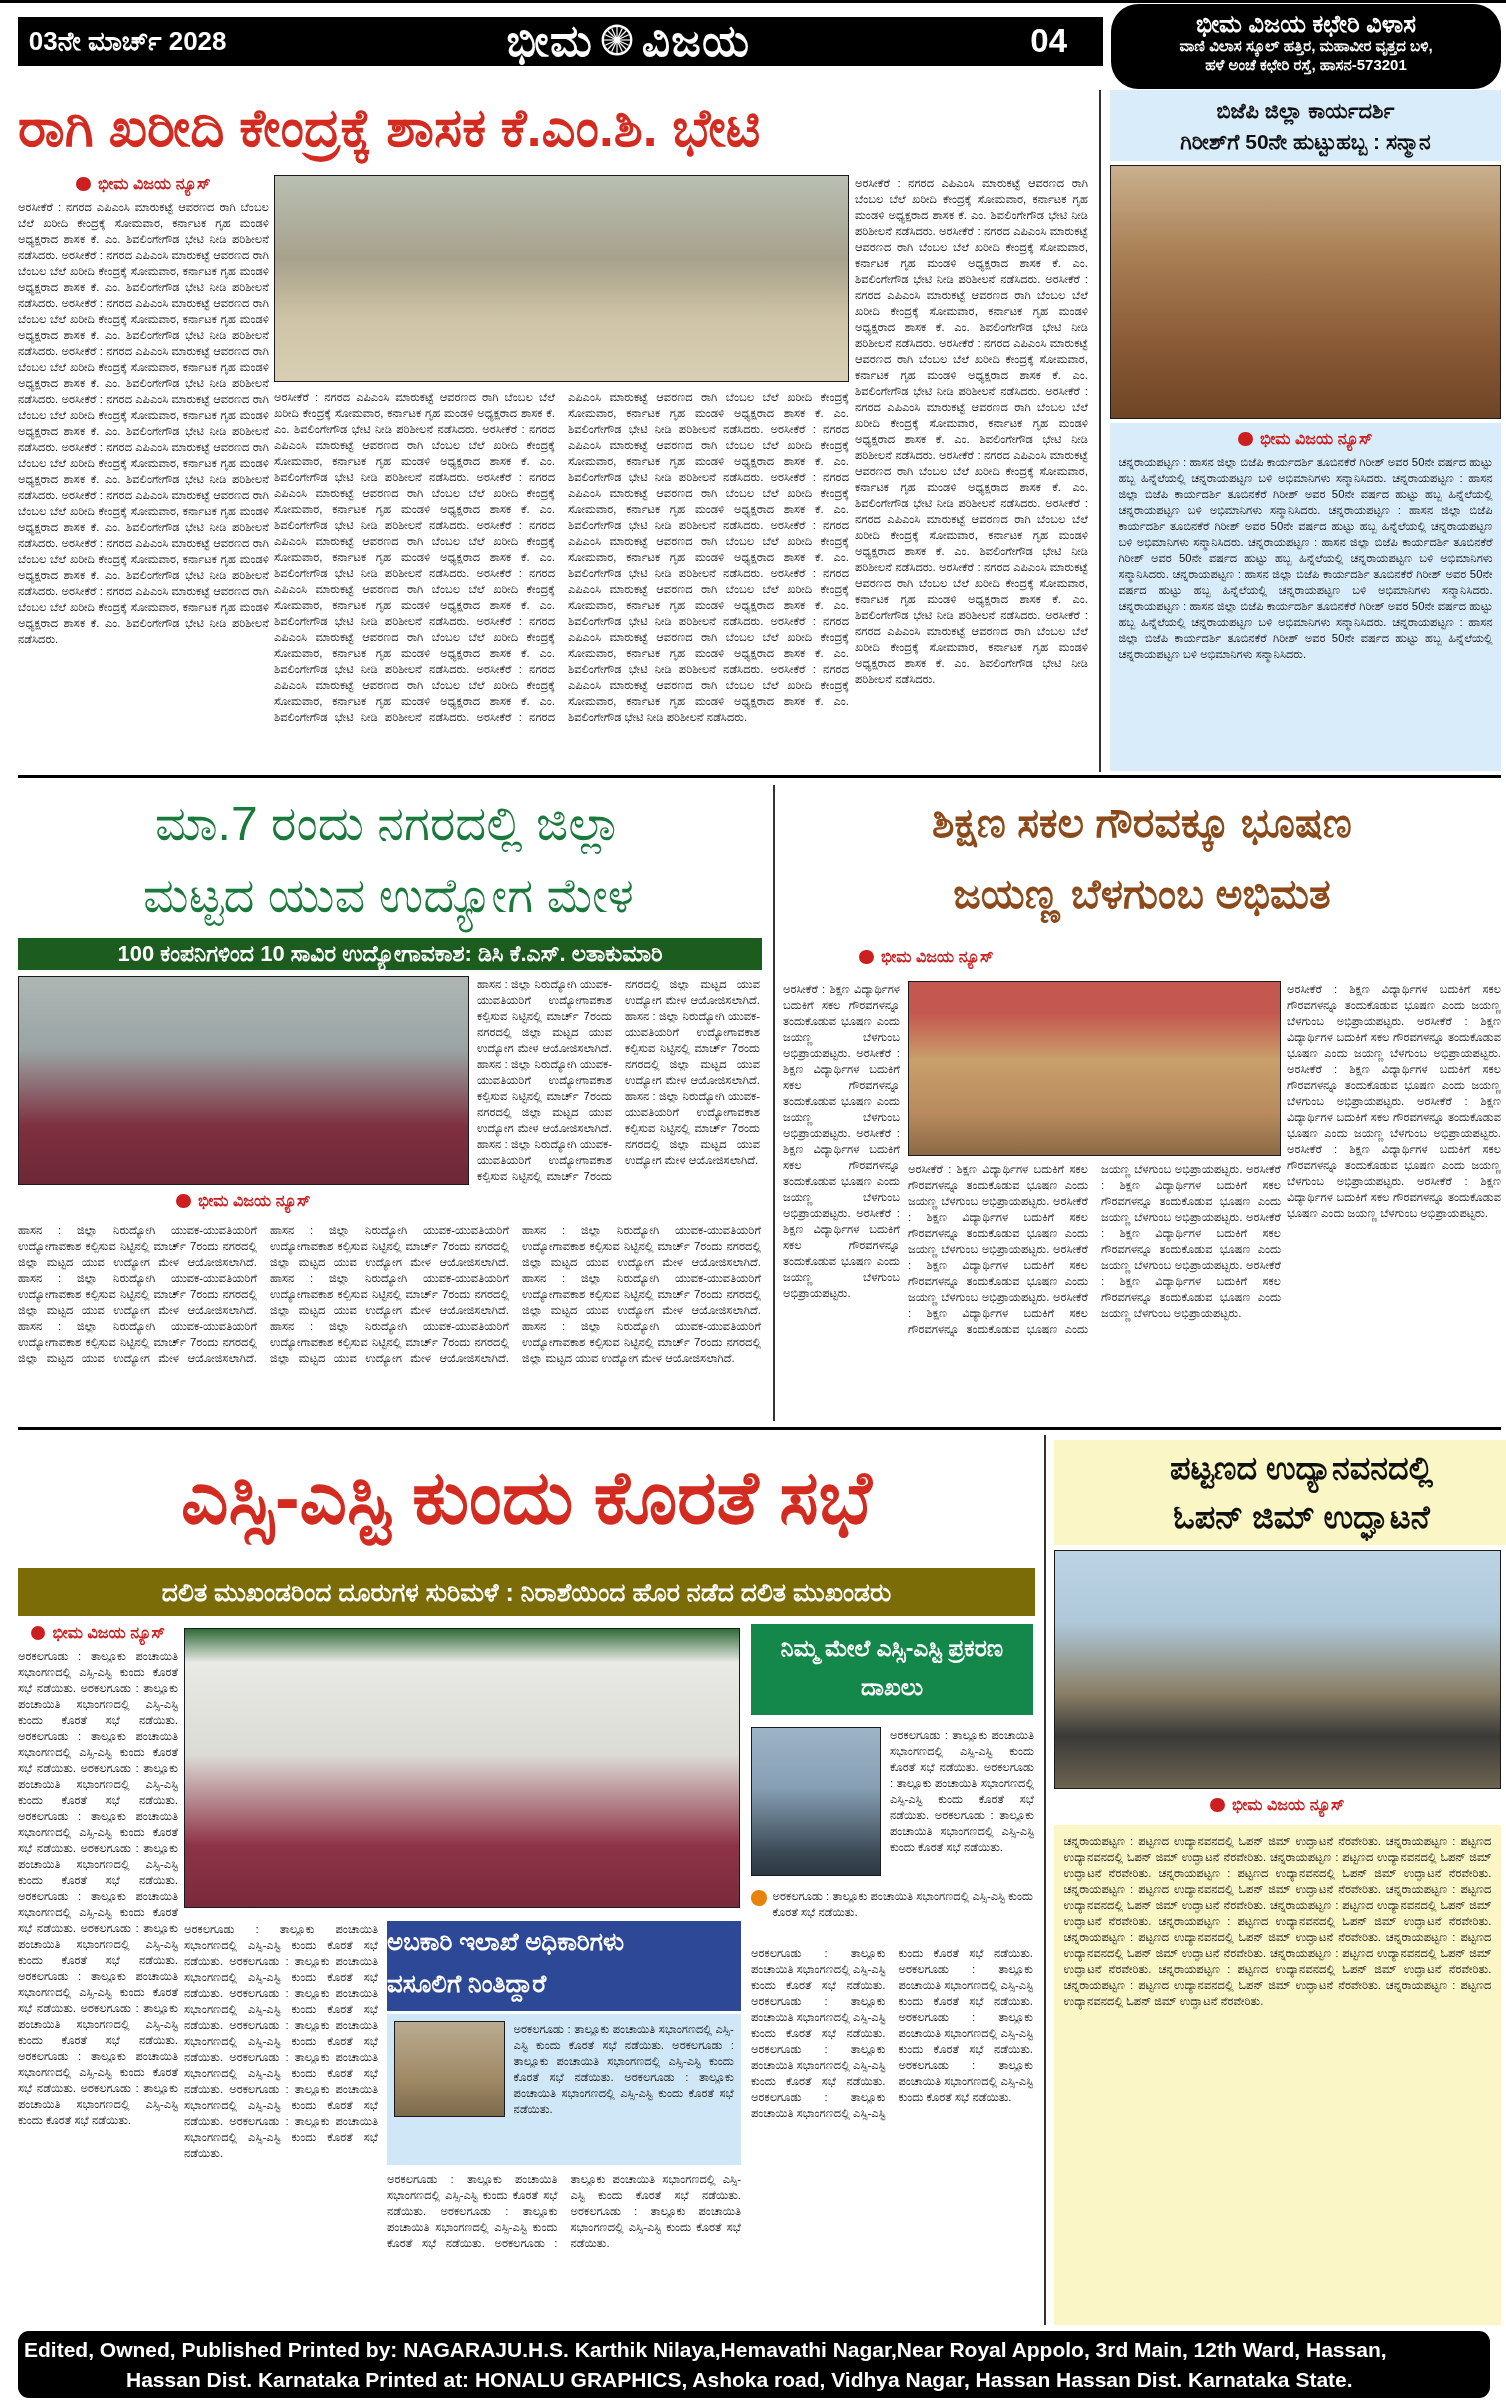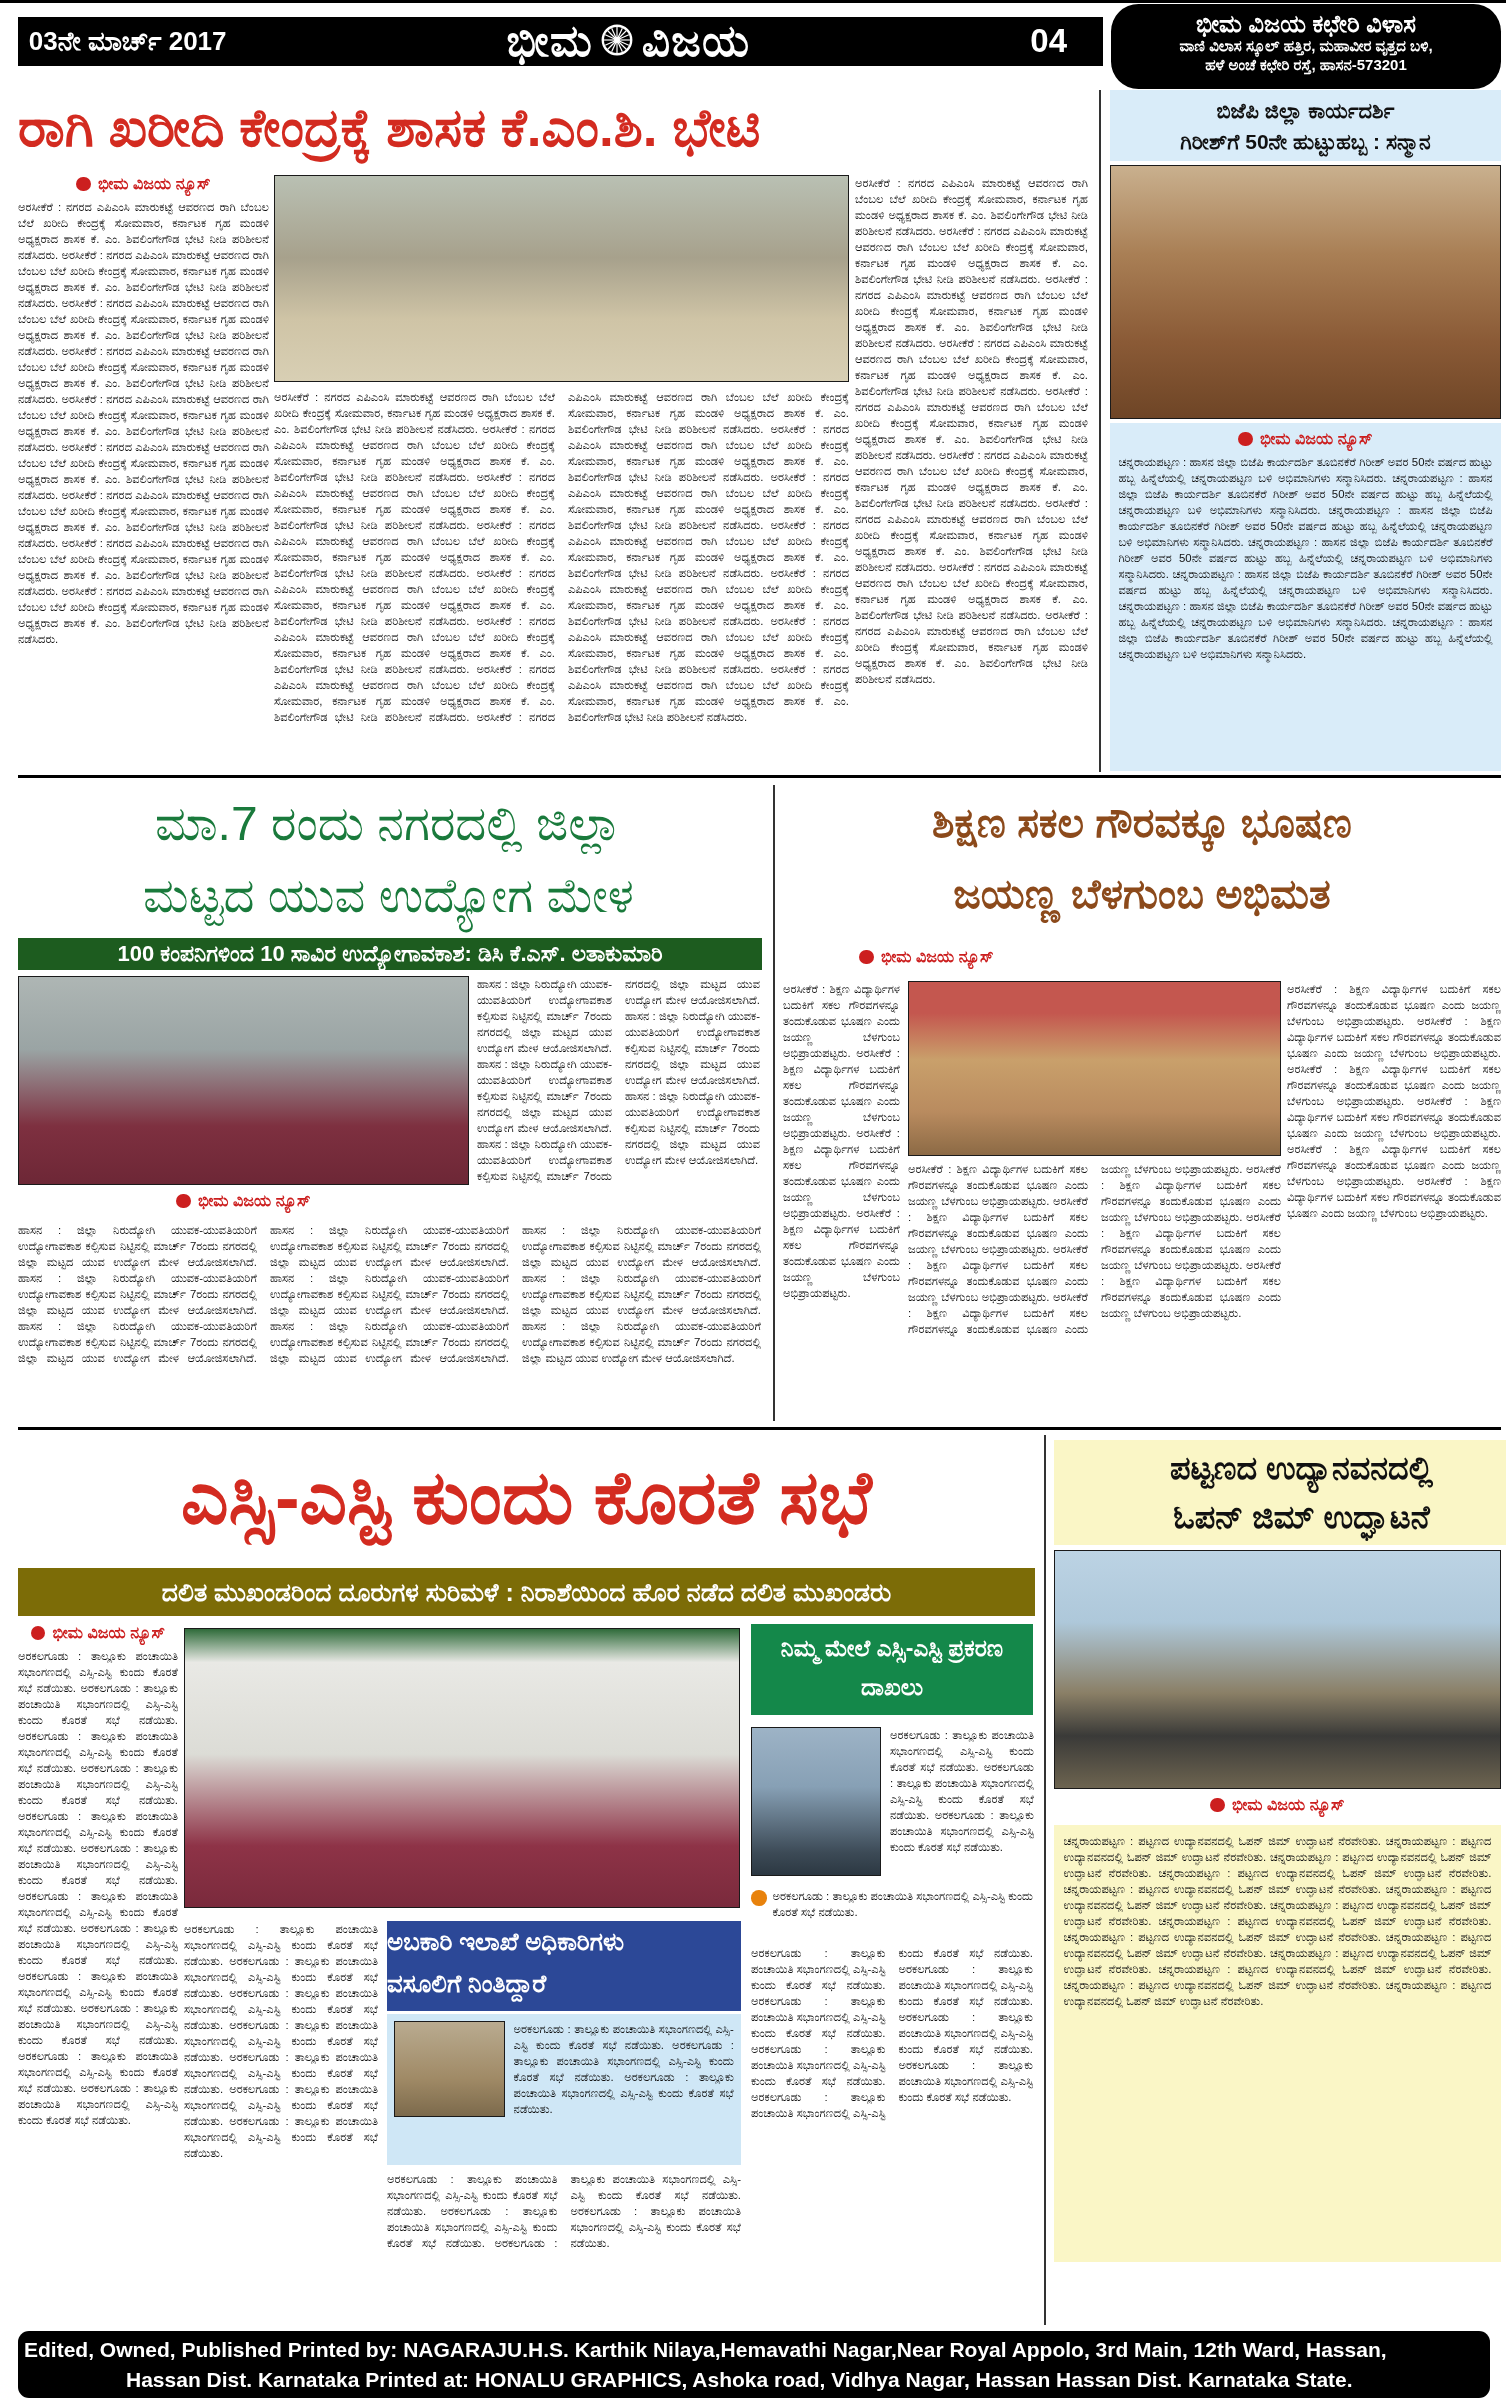--- a/index.html
+++ b/index.html
@@ -88,35 +88,35 @@
              background:linear-gradient(180deg,#9db3c6 0%,#87a0b5 40%,#3c4a56 85%,#2c3842 100%);}
   .quote-side{left:890px;top:1727px;width:144px;height:149px;}
   .bullet-row{left:751px;top:1888px;width:282px;display:flex;gap:6px;align-items:flex-start;}
   .bullet-dot{width:15.5px;height:15.5px;border-radius:50%;background:#e8820c;flex:none;margin-top:2.4px;}
   .quote-below{left:751px;top:1945px;width:282px;height:380px;}
   .gym-head{left:1054px;top:1440px;width:495px;height:105px;background:#faf6c6;
             text-align:center;font-weight:700;font-size:32px;line-height:49px;padding-top:3.6px;box-sizing:border-box;}
   .gym-photo{left:1054px;top:1550px;width:447px;height:239px;
              background:linear-gradient(180deg,#bcd3e4 0%,#aec8da 30%,#8a7f66 60%,#3a3a38 78%,#6d6450 100%);}
   .gym-byline{left:1054px;top:1796px;width:447px;}
-  .gym-text{left:1054px;top:1825px;width:447px;height:437px;background:#faf6c6;
+  .gym-text{left:1054px;top:1825px;width:447px;height:500px;background:#faf6c6;
             padding:8.4px 9.6px;box-sizing:border-box;}
   
   .footer{left:18px;top:2331px;width:1472px;height:67px;background:#000;color:#fff;
           font-weight:700;font-size:21px;line-height:30px;padding:3.6px 6px;box-sizing:border-box;border-radius:11px;}
   .footer .f2{padding-left:102px;}
   .chakra{display:inline-block;}
 </style>
 </head>
 <body>
 
 <div class="abs topline"></div>
 
 <div class="abs mast-strip">
-  <span class="mast-date">03ನೇ ಮಾರ್ಚ್ 2017</span>
+  <span class="mast-date">03ನೇ ಮಾರ್ಚ್ 2028</span>
   <span class="mast-title">
     <span>ಭೀಮ</span>
     <span class="chakra">
       <svg width="32" height="32" viewBox="0 0 54 54">
         <circle cx="27" cy="27" r="24" fill="none" stroke="#fff" stroke-width="4"></circle>
         <circle cx="27" cy="27" r="5" fill="#fff"></circle>
         <g stroke="#fff" stroke-width="2">
           <line x1="27" y1="5" x2="27" y2="49"></line>
             <line x1="5" y1="27" x2="49" y2="27"></line>
           <line x1="11" y1="11" x2="43" y2="43"></line>

